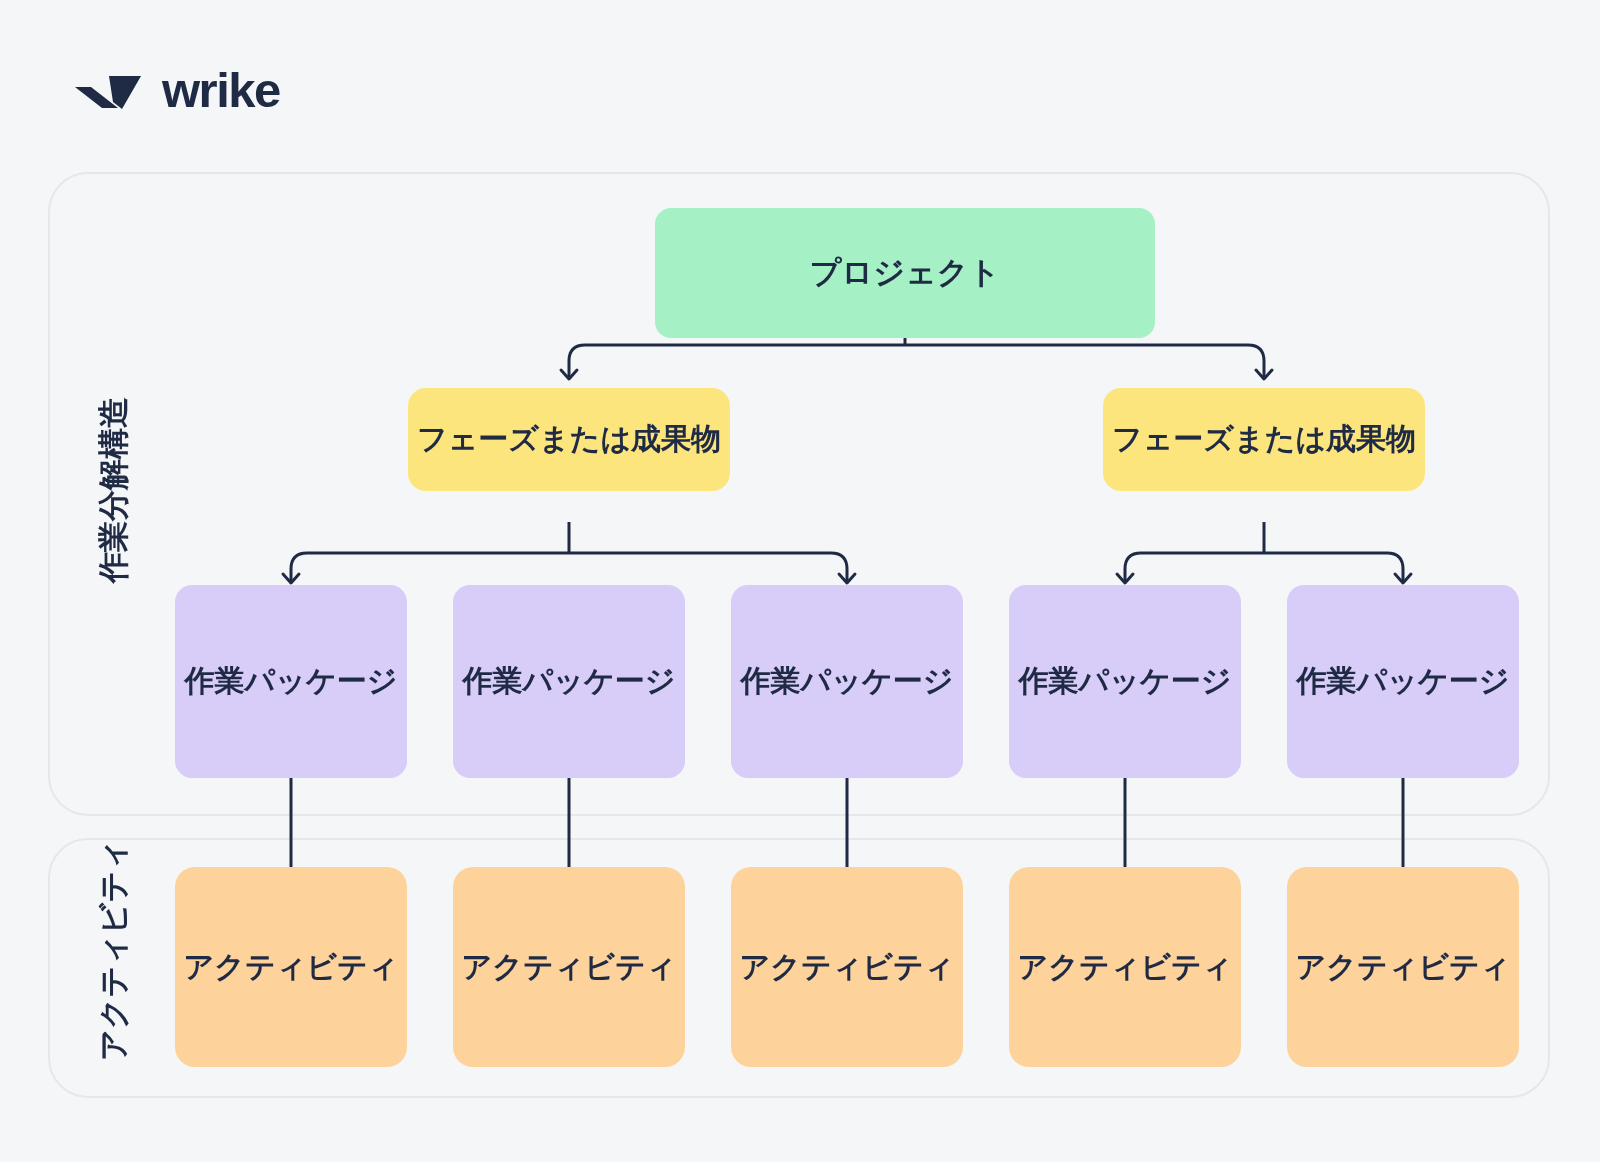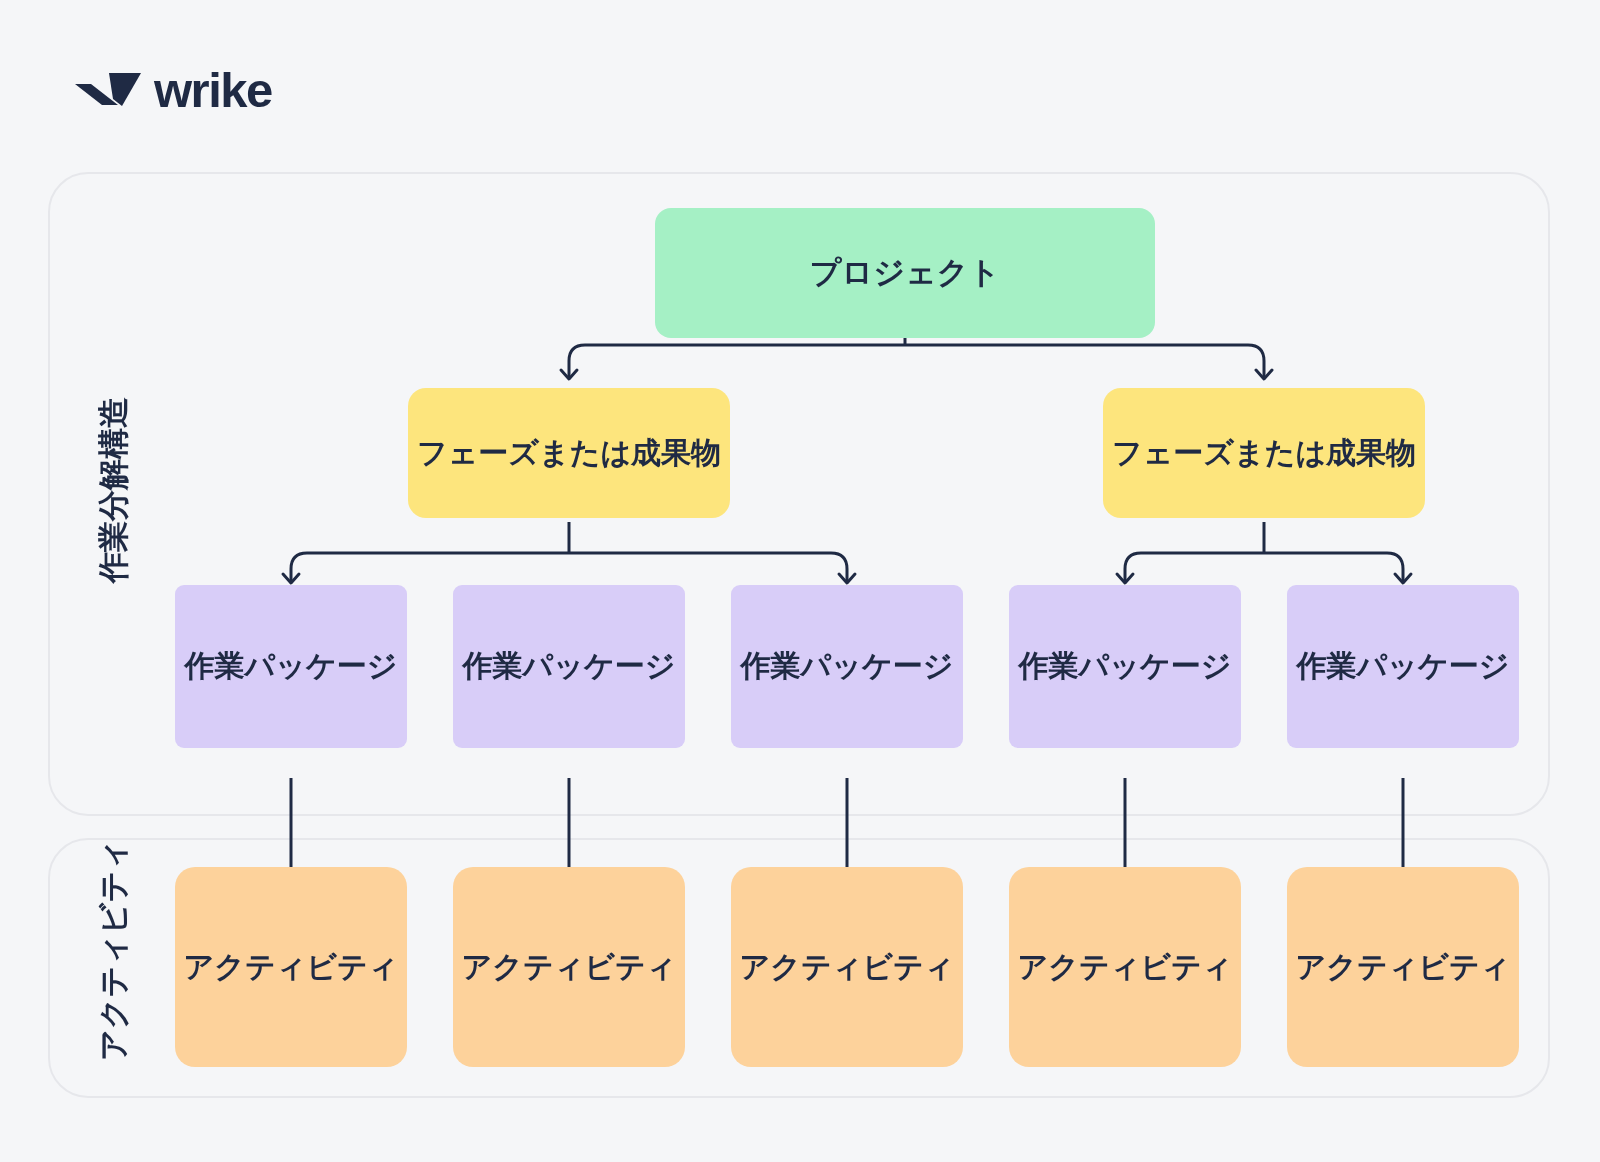--- a/index.html
+++ b/index.html
@@ -11,43 +11,43 @@
     --c-purple:#d8cdf8;
     --c-orange:#fdd29b;
     --c-panel_border:#e6e7eb;
   }
   *{margin:0;padding:0;box-sizing:border-box;}
   html,body{background:var(--c-background);}
   body{font-family:"Liberation Sans","DejaVu Sans",sans-serif;}
   .page{position:relative;width:1600px;height:1162px;background:var(--c-background);overflow:hidden;}
 
   
-  .logo{position:absolute;left:75px;top:70px;display:flex;align-items:center;gap:13px;}
+  .logo{position:absolute;left:75px;top:70px;display:flex;align-items:flex-end;gap:21px;}
   .logo svg{display:block;width:66px;height:34px;}
   .logo .word{font-size:49px;line-height:0.82;font-weight:800;letter-spacing:-1.5px;color:var(--c-navy);}
 
   
   .panel{position:absolute;border:2px solid var(--c-panel_border);border-radius:40px;background:transparent;}
   .panel-wbs{left:48px;top:172px;width:1502px;height:644px;}
   .panel-activity{left:48px;top:838px;width:1502px;height:260px;}
 
   
   .vlabel{position:absolute;white-space:nowrap;font-size:31px;font-weight:700;color:var(--c-navy);
           transform:translate(-50%,-50%) rotate(-90deg);}
   .vlabel-wbs{left:114px;top:490px;}
   .vlabel-activity{left:114px;top:950px;}
 
   
   .node{position:absolute;display:flex;align-items:center;justify-content:center;
         font-weight:700;font-size:30px;color:var(--c-navy);text-align:center;}
   .node-project{left:655px;top:208px;width:500px;height:130px;background:var(--c-green);border-radius:16px;font-size:31px;}
-  .node-phase{top:388px;width:322px;height:130px;background:var(--c-yellow);border-radius:18px;}
+  .node-phase{top:388px;width:322px;height:103px;background:var(--c-yellow);border-radius:18px;}
   .phase-1{left:408px;}
   .phase-2{left:1103px;}
-  .node-wp{top:585px;width:232px;height:163px;background:var(--c-purple);border-radius:9px;}
+  .node-wp{top:585px;width:232px;height:193px;background:var(--c-purple);border-radius:17px;}
   .node-act{top:867px;width:232px;height:200px;background:var(--c-orange);border-radius:20px;}
   .col-1{left:175px;} .col-2{left:453px;} .col-3{left:731px;} .col-4{left:1009px;} .col-5{left:1287px;}
 
   
   .connectors{position:absolute;left:0;top:0;width:1600px;height:1162px;pointer-events:none;}
   .connectors path{stroke:var(--c-line);stroke-width:3;fill:none;}
   .connectors path.head{stroke-linecap:round;stroke-linejoin:round;}
 </style>
 </head>
 <body>

